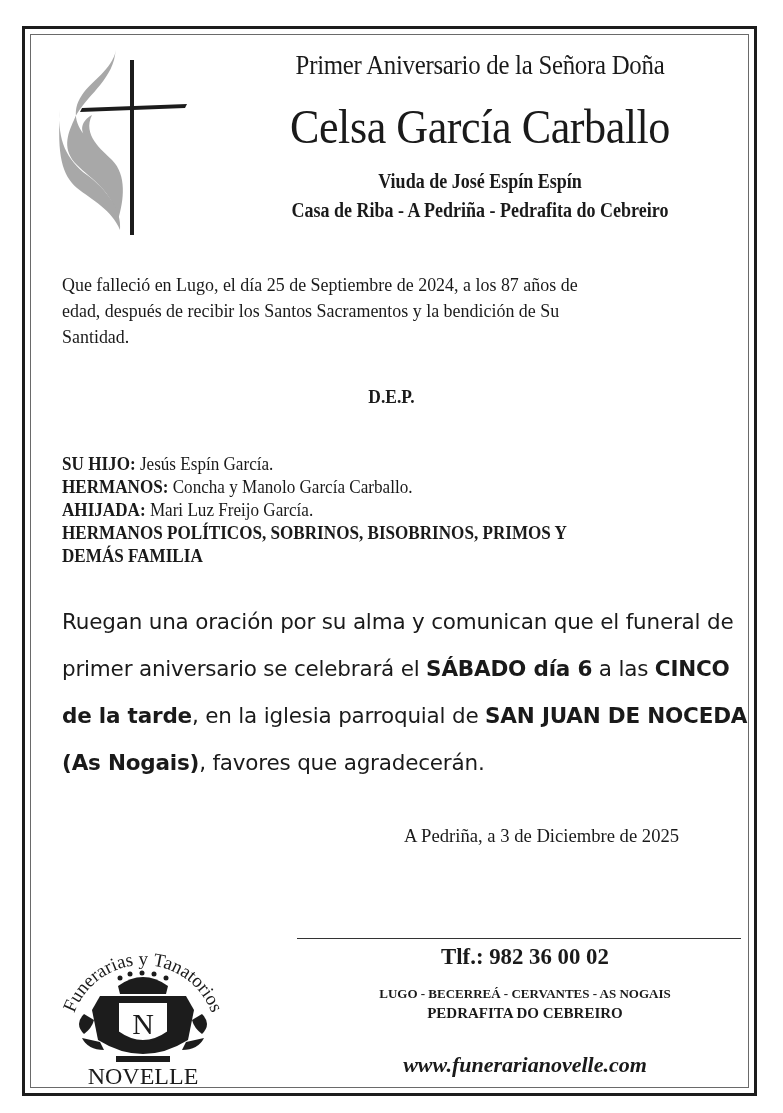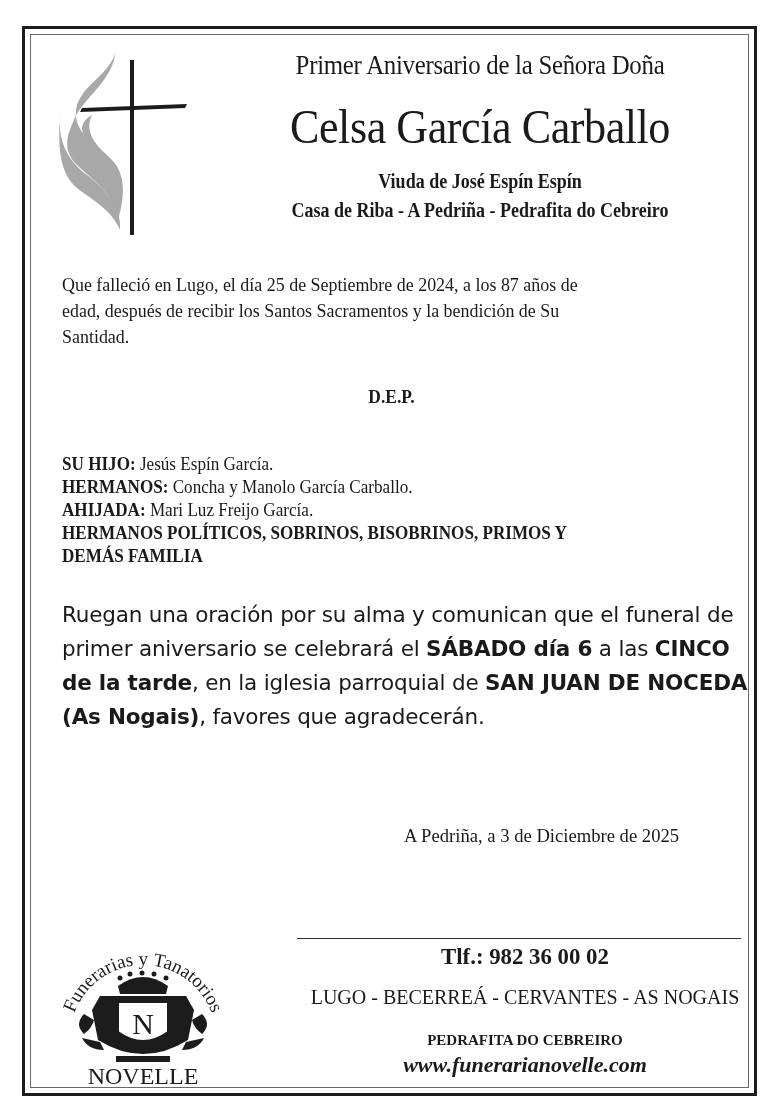--- a/index.html
+++ b/index.html
@@ -15,32 +15,32 @@
   .header-line1 { left: 200px; width: 560px; top: 50px; text-align: center; font-size: 27px; letter-spacing: -0.3px; transform: scaleX(0.92); transform-origin: center; }
   .header-name { left: 200px; width: 560px; top: 98px; text-align: center; font-size: 49px; letter-spacing: -0.5px; transform: scaleX(0.9); transform-origin: center; }
   .header-sub { left: 200px; width: 560px; text-align: center; font-size: 20px; font-weight: bold; transform: scaleX(0.9); transform-origin: center; }
 
   .body-para { left: 62px; width: 680px; top: 272px; font-size: 19.5px; line-height: 26px; transform: scaleX(0.92); transform-origin: left top; width: 735px; }
   .dep { left: 0; width: 783px; top: 386px; text-align: center; font-size: 19px; font-weight: bold; transform: scaleX(0.92); }
 
   .family { left: 62px; top: 452px; font-size: 19px; line-height: 23px; transform: scaleX(0.9); transform-origin: left top; width: 760px; }
   .family b { font-weight: bold; }
 
-  .announce { left: 62px; top: 598px; width: 690px; font-size: 21.5px; line-height: 34px; letter-spacing: -0.2px; }
+  .announce { left: 62px; top: 598px; width: 690px; font-size: 21.5px; line-height: 47px; letter-spacing: -0.2px; }
   .announce b { font-weight: 900; }
 
   .place-date { left: 404px; top: 825px; font-size: 19px; transform: scaleX(0.98); transform-origin: left top; }
 
   .sep-line { left: 297px; top: 938px; width: 444px; height: 1px; background: #333; }
 
   .logo-novelle { position: absolute; left: 48px; top: 928px; width: 190px; height: 160px; }
 
   .contact-phone { left: 290px; width: 470px; top: 943px; text-align: center; font-size: 24px; font-weight: bold; transform: scaleX(0.95); }
-  .contact-cities { left: 290px; width: 470px; top: 986px; text-align: center; font-size: 20px; font-weight: normal; }
-  .contact-city2 { left: 290px; width: 470px; top: 1032px; text-align: center; font-size: 15px; font-weight: bold; }
+  .contact-cities { left: 290px; width: 470px; top: 986px; text-align: center; font-size: 13px; font-weight: bold; }
+  .contact-city2 { left: 290px; width: 470px; top: 1005px; text-align: center; font-size: 15px; font-weight: bold; }
   .contact-web { left: 290px; width: 470px; top: 1052px; text-align: center; font-size: 22px; font-weight: bold; font-style: italic; }
 </style>
 </head>
 <body>
 
 <div class="frame-outer">
   <div class="frame-inner"></div>
 </div>
 
 <svg class="logo-cross" viewBox="0 0 140 200">

